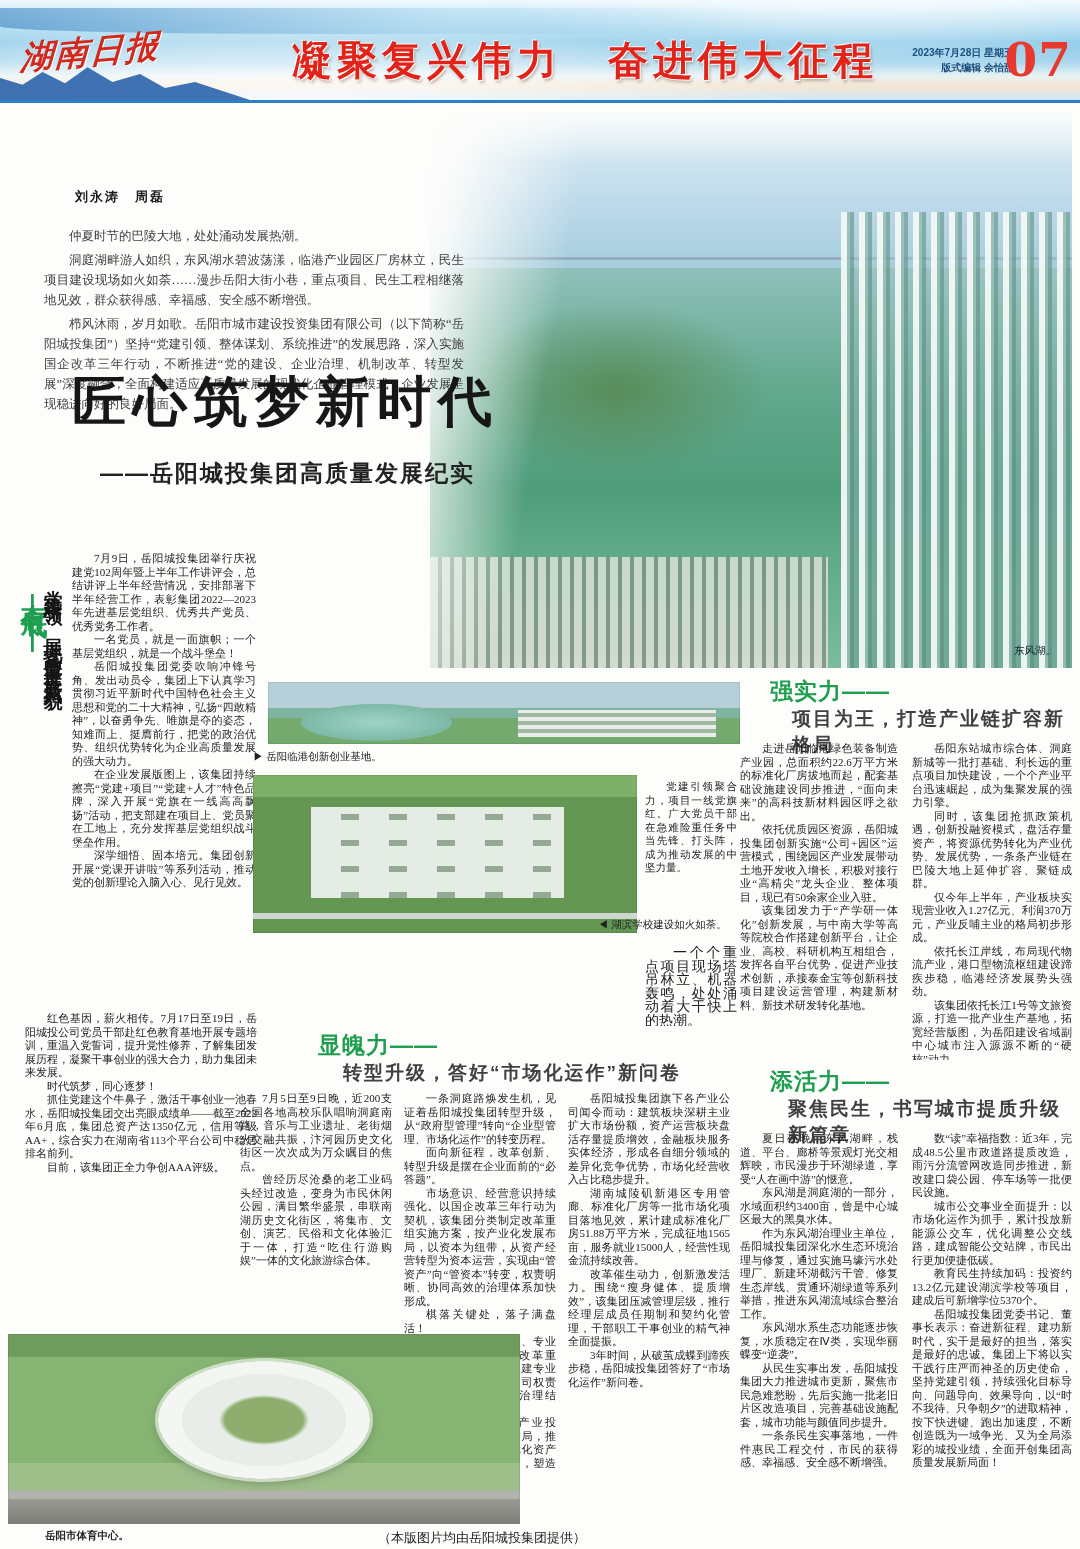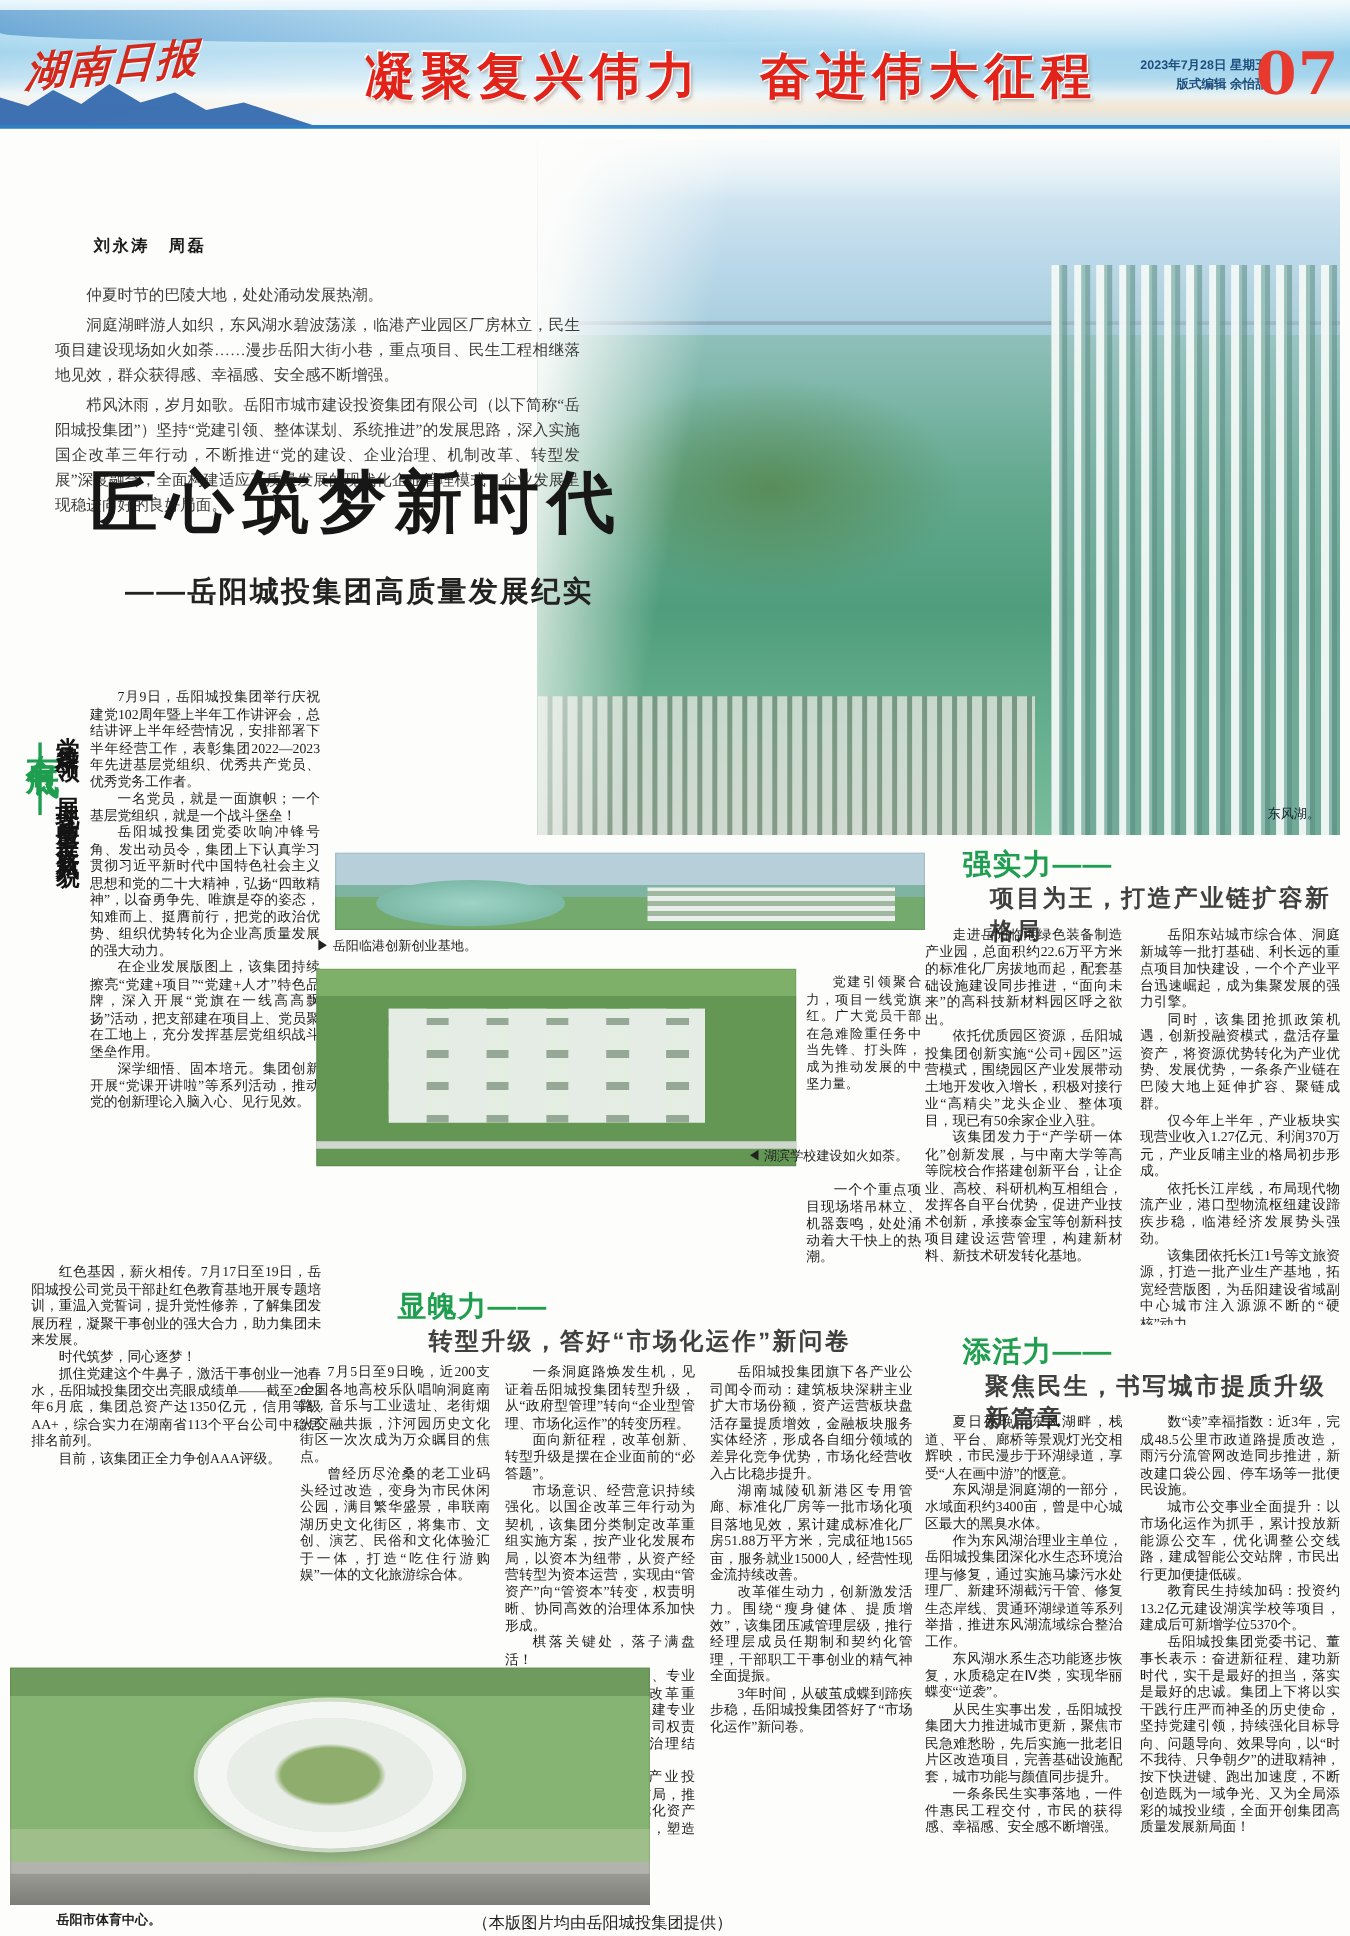--- a/index.html
+++ b/index.html
@@ -163,21 +163,21 @@
   <div class="caption" style="left:253px;top:750px;width:190px">▶ 岳阳临港创新创业基地。</div>
 
   <div class="photo ph-build">
     <div class="b-grid"></div>
     <div class="b-road"></div>
   </div>
   <div class="col" style="left:645px;top:780px;width:92px;height:128px;font-size:10.5px">
     <p>党建引领聚合力，项目一线党旗红。广大党员干部在急难险重任务中当先锋、打头阵，成为推动发展的中坚力量。</p>
   </div>
   <div class="caption" style="left:598px;top:918px;width:150px">◀ 湖滨学校建设如火如荼。</div>
-  <div class="col" style="left:645px;top:946px;width:92px;height:80px;font-size:11px">
+  <div class="col" style="left:645px;top:946px;width:92px;height:80px;font-size:14px">
     <p>一个个重点项目现场塔吊林立、机器轰鸣，处处涌动着大干快上的热潮。</p>
   </div>
 
   <div class="stag" style="left:770px;top:676px">强实力——</div>
   <div class="ssub" style="left:792px;top:706px">项目为王，打造产业链扩容新格局</div>
   <div class="col" style="left:740px;top:742px;width:158px;height:318px">
     <p>走进岳阳临港绿色装备制造产业园，总面积约22.6万平方米的标准化厂房拔地而起，配套基础设施建设同步推进，“面向未来”的高科技新材料园区呼之欲出。</p>
     <p>依托优质园区资源，岳阳城投集团创新实施“公司+园区”运营模式，围绕园区产业发展带动土地开发收入增长，积极对接行业“高精尖”龙头企业、整体项目，现已有50余家企业入驻。</p>
     <p>该集团发力于“产学研一体化”创新发展，与中南大学等高等院校合作搭建创新平台，让企业、高校、科研机构互相组合，发挥各自平台优势，促进产业技术创新，承接泰金宝等创新科技项目建设运营管理，构建新材料、新技术研发转化基地。</p>
   </div>

